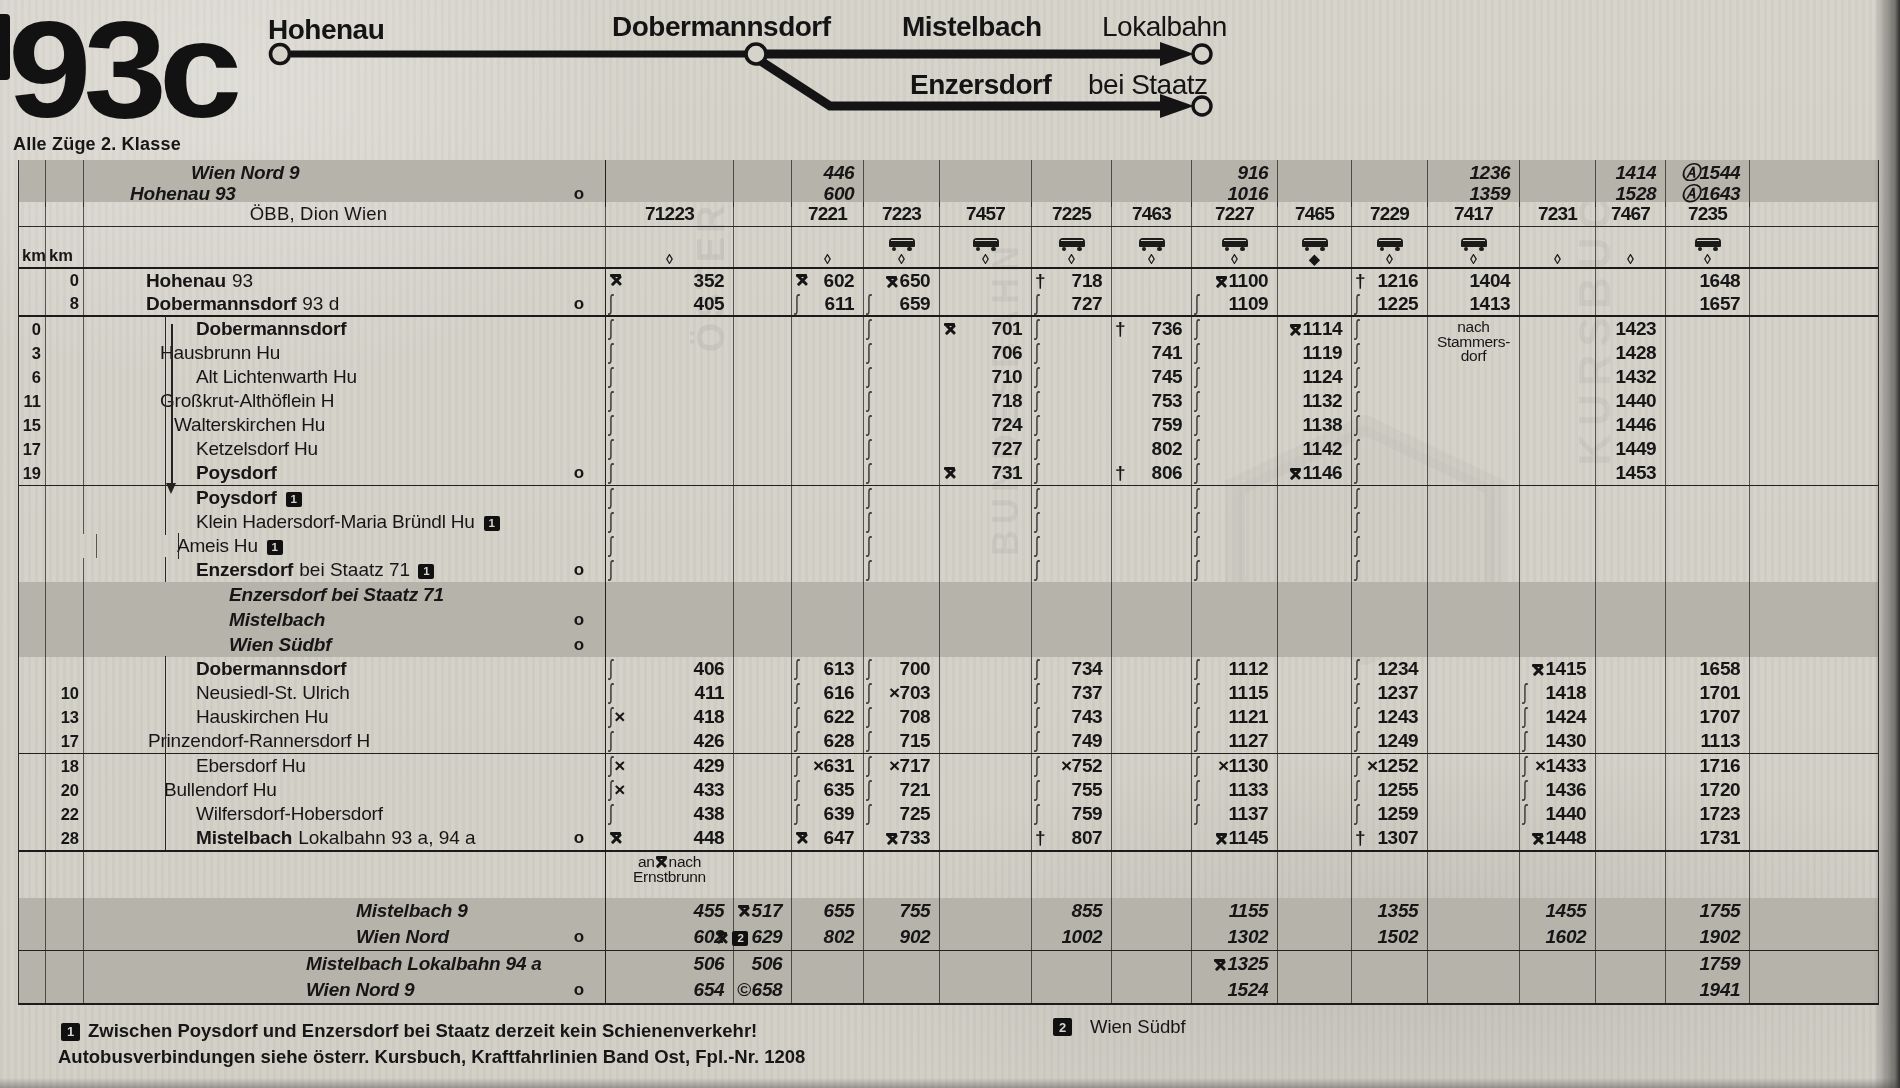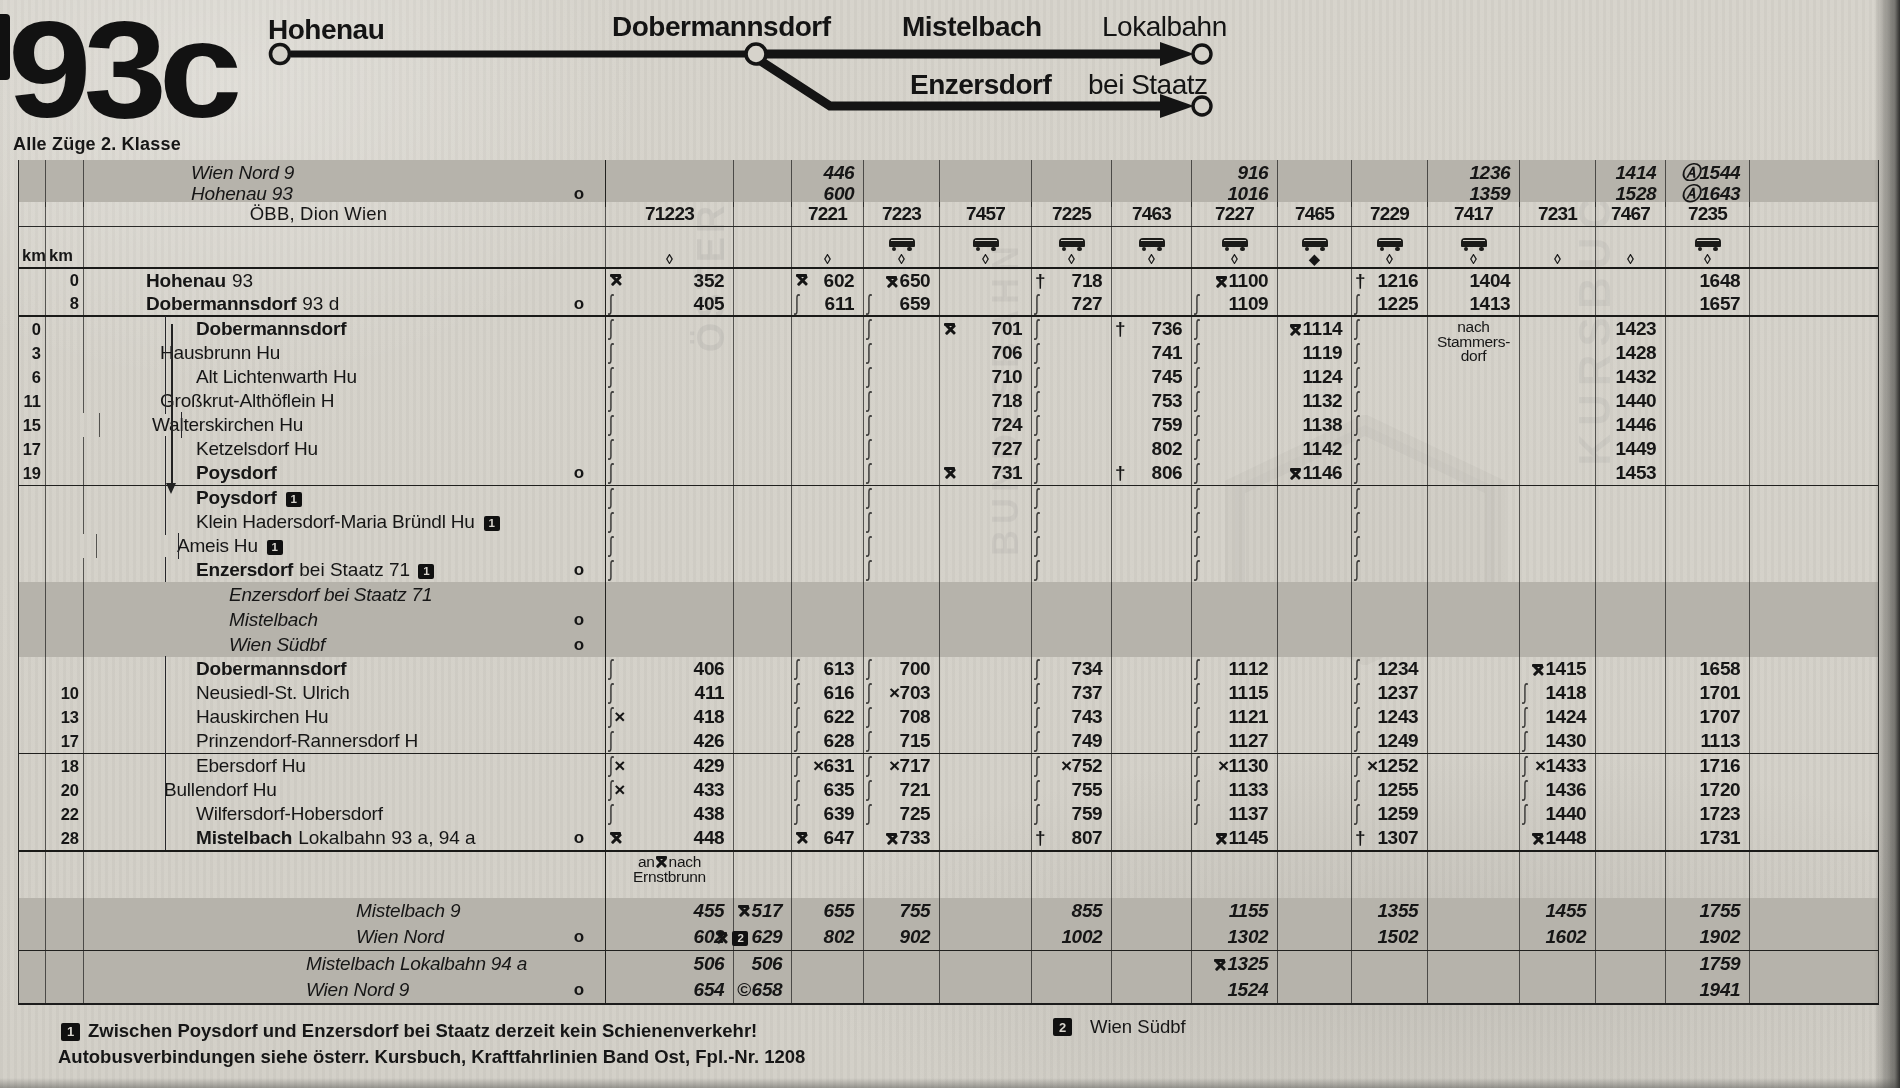--- a/index.html
+++ b/index.html
@@ -28,21 +28,21 @@
   .rk-sym{border-bottom:2.5px solid #1a1a18;}
   .rk-obb{border-bottom:1.2px solid #2a2a28;}
   .cell{position:relative;overflow:visible;border-left:1px solid rgba(30,30,28,.7);}
   .cell.nb{border-left:none;}
   .cell.hb{border-left:1.4px solid #22221f;}
   .kmc{font-size:16.5px;font-weight:bold;display:flex;align-items:center;justify-content:flex-end;padding-right:4px;}
   .stc{display:flex;align-items:center;font-size:19px;white-space:nowrap;}
   .stc .nm{font-weight:bold;letter-spacing:-.2px;}
   .stc .nm.reg{font-weight:normal;}
   .stc .sfx{font-weight:normal;margin-left:6px;}
-  .it .stc .nm,.it .stc .sfx{font-style:italic;font-weight:normal;}
+  .it .stc .nm,.it .stc .sfx{font-style:italic;font-weight:bold;}
   .oc{display:flex;align-items:center;justify-content:center;font-size:17px;font-weight:bold;}
   .tc{display:flex;align-items:center;justify-content:flex-end;padding-right:9px;
       font-size:19px;font-weight:bold;letter-spacing:-.6px;word-spacing:-4px;white-space:nowrap;}
   .it .tc{font-style:italic;}
   .lp{position:absolute;left:3px;top:0;bottom:0;display:flex;align-items:center;gap:2px;font-weight:bold;}
   .sq{font-size:17px;opacity:.8;transform:scaleY(1.25);display:inline-block;font-weight:normal;}
   .hx{position:relative;display:inline-block;width:13px;height:13px;vertical-align:-2px;margin-right:1px;}
   .hx::before,.hx::after{content:"";position:absolute;left:5.5px;top:0;width:2.6px;height:13px;background:#151515;border-radius:1px;}
   .hx::before{transform:rotate(45deg);} .hx::after{transform:rotate(-45deg);}
   .hx i{position:absolute;left:1px;top:0;width:11px;height:3px;background:#151515;border-radius:1px;transform:rotate(0deg);}
@@ -144,21 +144,21 @@
           <span>14 14</span>
         </div>
         <div class="cell tc">
           <span>Ⓐ15 44</span>
         </div>
         <div class="cell"></div>
       </div>
       <div class="row rk-f grey it">
         <div class="cell nb kmc"></div>
         <div class="cell kmc"></div>
-        <div class="cell stc" style="padding-left: 107px;">
+        <div class="cell stc" style="padding-left: 46px;">
           <span class="nm">Hohenau 93</span>
         </div>
         <div class="cell nb oc">o</div>
         <div class="cell tc hb"></div>
         <div class="cell tc"></div>
         <div class="cell tc">
           <span>6 00</span>
         </div>
         <div class="cell tc"></div>
         <div class="cell tc"></div>
@@ -600,21 +600,21 @@
         <div class="cell tc"></div>
         <div class="cell tc">
           <span>14 40</span>
         </div>
         <div class="cell tc"></div>
         <div class="cell"></div>
       </div>
       <div class="row rk-s2">
         <div class="cell nb kmc">15</div>
         <div class="cell kmc"></div>
-        <div class="cell stc" style="padding-left: 52px; margin-left: 16px;">
+        <div class="cell stc" style="padding-left: 90px;">
           <div class="bracket"></div>
           <span class="nm reg">Walterskirchen Hu</span>
         </div>
         <div class="cell nb oc"></div>
         <div class="cell tc hb">
           <div class="lp">
             <span class="sq">ʃ</span>
           </div>
         </div>
         <div class="cell tc"></div>
@@ -1189,21 +1189,21 @@
         </div>
         <div class="cell tc"></div>
         <div class="cell tc">
           <span>17 07</span>
         </div>
         <div class="cell"></div>
       </div>
       <div class="row rk-s4">
         <div class="cell nb kmc"></div>
         <div class="cell kmc">17</div>
-        <div class="cell stc" style="padding-left: 112px;">
+        <div class="cell stc" style="padding-left: 64px;">
           <div class="bracket"></div>
           <span class="nm reg">Prinzendorf-Rannersdorf H</span>
         </div>
         <div class="cell nb oc"></div>
         <div class="cell tc hb">
           <div class="lp">
             <span class="sq">ʃ</span>
           </div>
           <span>4 26</span>
         </div>

